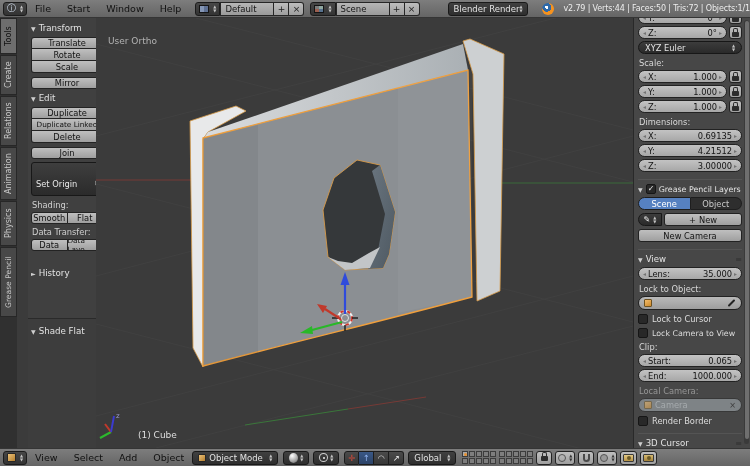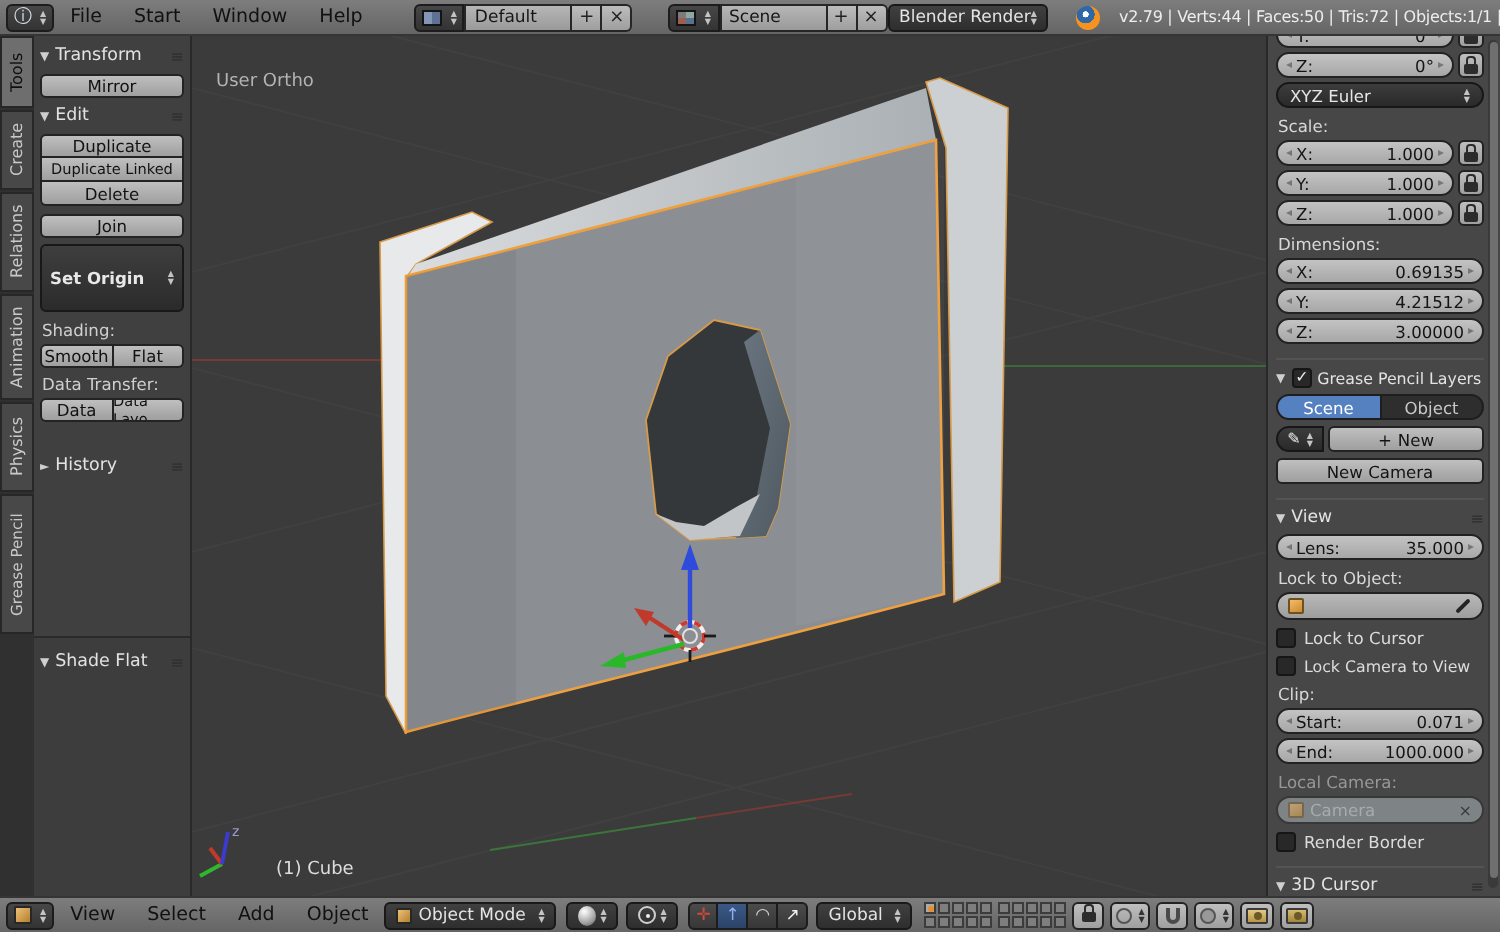--- a/index.html
+++ b/index.html
@@ -10,21 +10,21 @@
   .hdr{position:absolute;left:0;width:750px;height:18px;background:linear-gradient(#7d7d7d,#656565);
        display:flex;align-items:center;font-size:9.5px;color:#111;white-space:nowrap;z-index:6;}
   .hdr.top{top:0;border-bottom:1px solid #353535;}
   .hdr.bottom{top:448px;border-top:1px solid #353535;}
   .menu{padding:0 8px;cursor:default;}
   .dbtn{height:14px;display:flex;align-items:center;gap:2px;background:linear-gradient(#474747,#333);
         border:1px solid #1c1c1c;border-radius:3px;padding:0 3px;color:#ddd;}
   .ud{display:flex;flex-direction:column;align-items:center;margin-left:2px;color:#c4c4c4;}
   .ud::before{content:"▲";font-size:4px;line-height:4px;}
   .ud::after{content:"▼";font-size:4px;line-height:4px;}
-  .idblock{display:flex;align-items:center;margin-left:18px;}
+  .idblock{display:flex;align-items:center;margin-left:6px;}
   .idname{width:54px;height:14px;background:linear-gradient(#b6b6b6,#9a9a9a);border:1px solid #262626;
           border-radius:3px 0 0 3px;display:flex;align-items:center;padding:0 4px;font-size:8.5px;color:#161616;overflow:hidden;}
   .sq{width:15px;height:14px;background:linear-gradient(#bdbdbd,#9e9e9e);border:1px solid #262626;border-left:none;
       display:flex;align-items:center;justify-content:center;font-size:9px;color:#222;}
   .sq.last{border-radius:0 3px 3px 0;}
   .dd{height:14px;display:flex;align-items:center;background:linear-gradient(#404040,#2e2e2e);
       border:1px solid #191919;border-radius:3px;color:#e4e4e4;font-size:8.5px;padding:0 5px;}
   .stats{margin-left:9px;font-size:8px;color:#ededed;letter-spacing:-0.15px;}
   .blogo{width:12px;height:12px;margin-left:14px;border-radius:50%;flex:none;
          background:radial-gradient(circle at 40% 35%,#ffffff 0 14%,#2d69a9 15% 42%,#f6921e 43%);}
@@ -33,38 +33,38 @@
              background:conic-gradient(#8fa7a0 0 25%,#57728e 0 50%,#9b5f4f 0 75%,#7b7b7b 0);}
   .circle-i{font-size:9px;color:#d6e2f2;}
 
   
   .ltabs{position:absolute;left:0;top:18px;width:17px;height:430px;background:#303030;display:flex;flex-direction:column;}
   .vtab{writing-mode:vertical-rl;transform:rotate(180deg);display:flex;align-items:center;justify-content:center;
         font-size:8px;color:#c9c9c9;background:#484848;margin-bottom:1px;border:1px solid #272727;}
   .vtab.active{background:#6e6e6e;color:#0f0f0f;}
 
   
-  .shelf{position:absolute;left:17px;top:18px;width:79px;height:430px;background:#404040;border-right:1px solid #292929;}
+  .shelf{position:absolute;left:28px;top:18px;width:79px;height:430px;background:#404040;border-right:1px solid #292929;}
   .shelf-inner{padding:2px 3px 0 3px;}
   .phead{display:flex;align-items:center;gap:3px;height:12px;font-size:8.7px;color:#e2e2e2;margin:2px 0 3px;}
   .tri-d::before{content:"▼";font-size:6px;color:#cfcfcf;}
   .tri-r::before{content:"►";font-size:6px;color:#cfcfcf;}
   .grip{margin-left:auto;color:#2e2e2e;font-size:8px;}
   .sbtn{display:flex;align-items:center;justify-content:center;height:12px;background:linear-gradient(#bfbfbf,#9f9f9f);
         border:1px solid #232323;border-radius:3px;color:#121212;font-size:8.3px;margin-bottom:3px;overflow:hidden;}
   .stack{margin-bottom:4px;}
   .stack .sbtn{margin:0;border-radius:0;border-top-width:0;}
   .stack .sbtn:first-child{border-radius:3px 3px 0 0;border-top-width:1px;}
   .stack .sbtn:last-child{border-radius:0 0 3px 3px;}
   .pairs{display:flex;margin-bottom:3px;}
   .pairs .sbtn{flex:1;margin:0;border-radius:0;border-left-width:0;}
   .pairs .sbtn:first-child{border-radius:3px 0 0 3px;border-left-width:1px;}
   .pairs .sbtn:last-child{border-radius:0 3px 3px 0;}
-  .ddark{display:flex;align-items:center;height:13px;background:linear-gradient(#3e3e3e,#2b2b2b);border:1px solid #181818;
-         border-radius:3px;color:#e8e8e8;font-size:8.3px;padding:16px 4px;margin-bottom:4px;font-weight:bold;}
+  .ddark{display:flex;align-items:flex-start;height:13px;background:linear-gradient(#3e3e3e,#2b2b2b);border:1px solid #181818;
+         border-radius:3px;color:#e8e8e8;font-size:8.3px;padding:16px 4px;margin-bottom:4px;}
   .slabel{color:#cfcfcf;font-size:8.3px;margin:3px 1px 2px;}
   .redo{position:absolute;left:0;top:300px;width:78px;height:130px;background:#3d3d3d;border-top:1px solid #2a2a2a;padding:4px 3px;}
 
   
   .vp{position:absolute;left:96px;top:18px;width:537px;height:430px;background:#3b3b3b;overflow:hidden;}
   .vp-label{position:absolute;left:12px;top:18px;font-size:9px;color:#b3b3b3;text-align:right;}
   .obj-label{position:absolute;left:42px;top:412px;font-size:9px;color:#dedede;}
 
   
   .npanel{position:absolute;left:633px;top:18px;width:117px;height:430px;background:#474747;border-left:1px solid #292929;overflow:hidden;}
@@ -167,21 +167,21 @@
         <span class="ico-scene"></span>
         <span class="ud"></span>
       </div>
       <div class="idname" style="border-radius:0">
         <span>Scene</span>
       </div>
       <div class="sq">+</div>
       <div class="sq last">×</div>
     </div>
 
-    <div class="dd" style="width:88px">
+    <div class="dd" style="margin-left:28px;width:88px">
       <span>Blender Render</span>
       <span class="ud" style="margin-left:auto"></span>
     </div>
 
     <div class="blogo"></div>
     <span class="stats">v2.79 | Verts:44 | Faces:50 | Tris:72 | Objects:1/1 | Lamps:0/0 | Mem:15.75M | Cube</span>
   </div>
 
   <div class="ltabs">
     <div class="vtab active" style="height:36px">Tools</div>
@@ -191,20 +191,25 @@
     <div class="vtab" style="height:45px">Physics</div>
     <div class="vtab" style="height:70px;font-size:7.6px">Grease Pencil</div>
   </div>
 
   <div class="shelf">
     <div class="shelf-inner">
       <div class="phead">
         <span class="tri-d"></span>
         <span>Transform</span>
         <span class="grip">≡</span>
+      </div>
+      <div class="stack">
+        <div class="sbtn">Translate</div>
+        <div class="sbtn">Rotate</div>
+        <div class="sbtn">Scale</div>
       </div>
       <div class="sbtn">Mirror</div>
 
       <div class="phead" style="margin-top:1px">
         <span class="tri-d"></span>
         <span>Edit</span>
         <span class="grip">≡</span>
       </div>
       <div class="stack">
         <div class="sbtn">Duplicate</div>
@@ -439,21 +444,21 @@
         <span>Lock to Cursor</span>
       </div>
       <div class="cbrow">
         <span class="cb"></span>
         <span style="font-size:7.9px">Lock Camera to View</span>
       </div>
       <div class="nlabel">Clip:</div>
       <div class="nrow">
         <div class="nf">
           <span>Start:</span>
-          <span class="val">0.071</span>
+          <span class="val">0.065</span>
         </div>
       </div>
       <div class="nrow">
         <div class="nf">
           <span>End:</span>
           <span class="val">1000.000</span>
         </div>
       </div>
       <div class="nlabel dim">Local Camera:</div>
       <div class="objfield dim">

